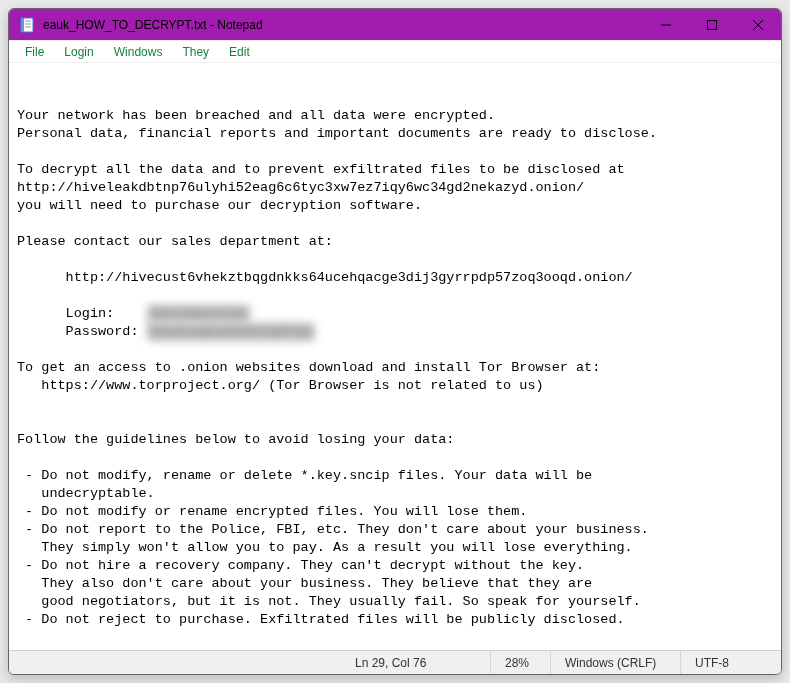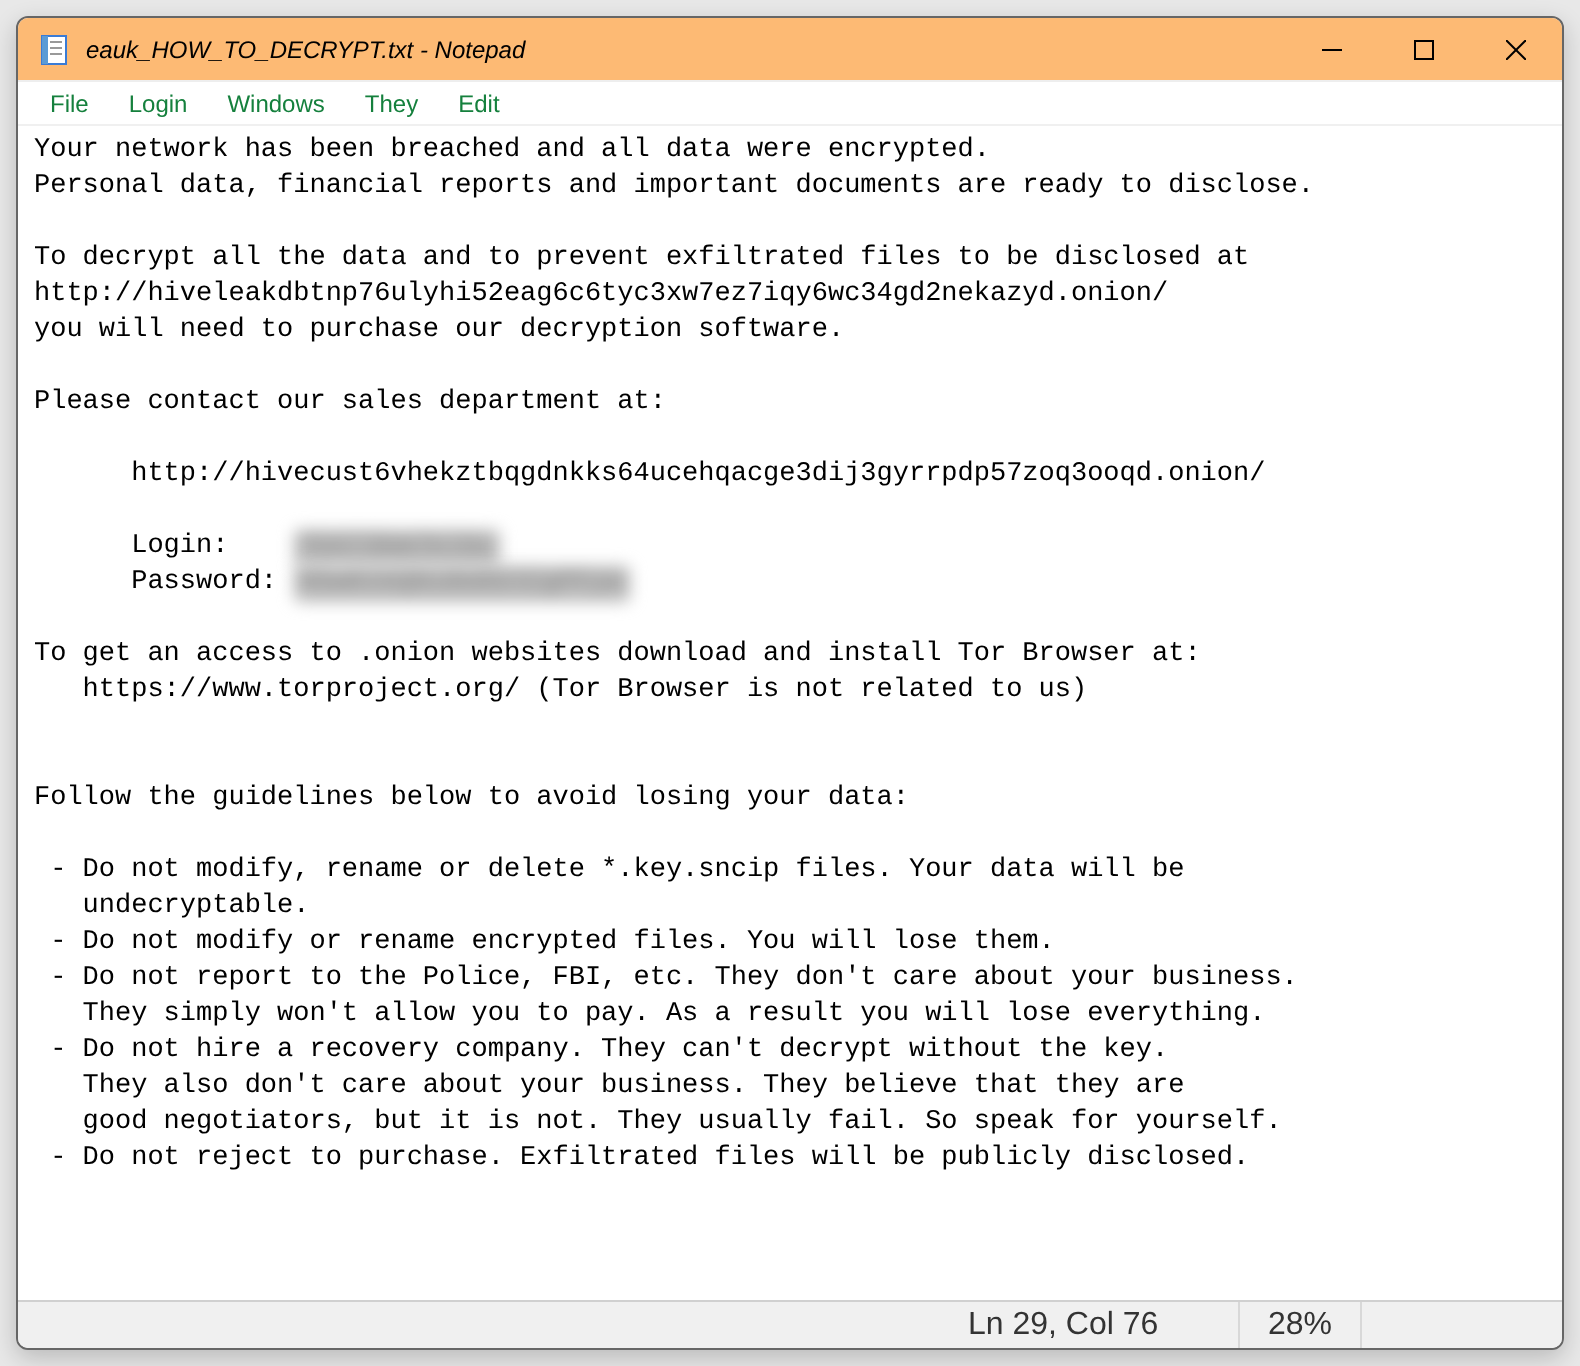--- a/index.html
+++ b/index.html
@@ -20,25 +20,24 @@
     background: #ffffff;
     border: 1px solid #666;
     border-radius: 6px;
     overflow: hidden;
     display: flex;
     flex-direction: column;
     box-shadow: 0 4px 12px rgba(0,0,0,0.2);
   }
   .titlebar {
     height: 32px;
-    background: #fdba74;
+    background: #a21caf;
     display: flex;
     align-items: center;
     border-bottom: 1px solid #eee;
-    font-style: italic;
   }
   .titlebar-icon {
     width: 16px;
     height: 16px;
     margin-left: 10px;
     margin-right: 8px;
     display: inline-block;
   }
   .titlebar-title {
     font-size: 12px;
@@ -73,36 +72,37 @@
   .content {
     flex: 1;
     overflow: hidden;
     padding: 4px 8px;
     font-family: Consolas, "Courier New", monospace;
     font-size: 13.5px;
     line-height: 18px;
     color: #000;
     white-space: pre;
     position: relative;
+    margin-top: 40px;
   }
   .blur {
     filter: blur(4px);
     background: #bbb;
     color: #888;
     border-radius: 3px;
     padding: 0 3px;
     display: inline-block;
   }
   .statusbar {
     height: 24px;
     background: #f0f0f0;
     border-top: 1px solid #d0d0d0;
     display: flex;
-    align-items: flex-start;
-    font-size: 16px;
+    align-items: flex-end;
+    font-size: 12px;
     color: #333;
   }
   .status-cell {
     padding: 0 14px;
     border-right: 1px solid #d8d8d8;
     height: 100%;
     display: flex;
     align-items: center;
   }
   .status-spacer { flex: 1; }
@@ -179,16 +179,17 @@
 <span>   They simply won't allow you to pay. As a result you will lose everything.</span>
 <span> - Do not hire a recovery company. They can't decrypt without the key.</span>
 <span>   They also don't care about your business. They believe that they are</span>
 <span>   good negotiators, but it is not. They usually fail. So speak for yourself.</span>
 <span> - Do not reject to purchase. Exfiltrated files will be publicly disclosed.</span></div>
 
   <div class="statusbar">
     <div class="status-spacer"></div>
     <div class="status-cell" style="min-width:150px">Ln 29, Col 76</div>
     <div class="status-cell" style="min-width:60px">28%</div>
+    <div class="status-cell" style="min-width:130px">Windows (CRLF)</div>
     <div class="status-cell" style="min-width:100px">UTF-8</div>
   </div>
 
 </div>
 
 </body></html>

